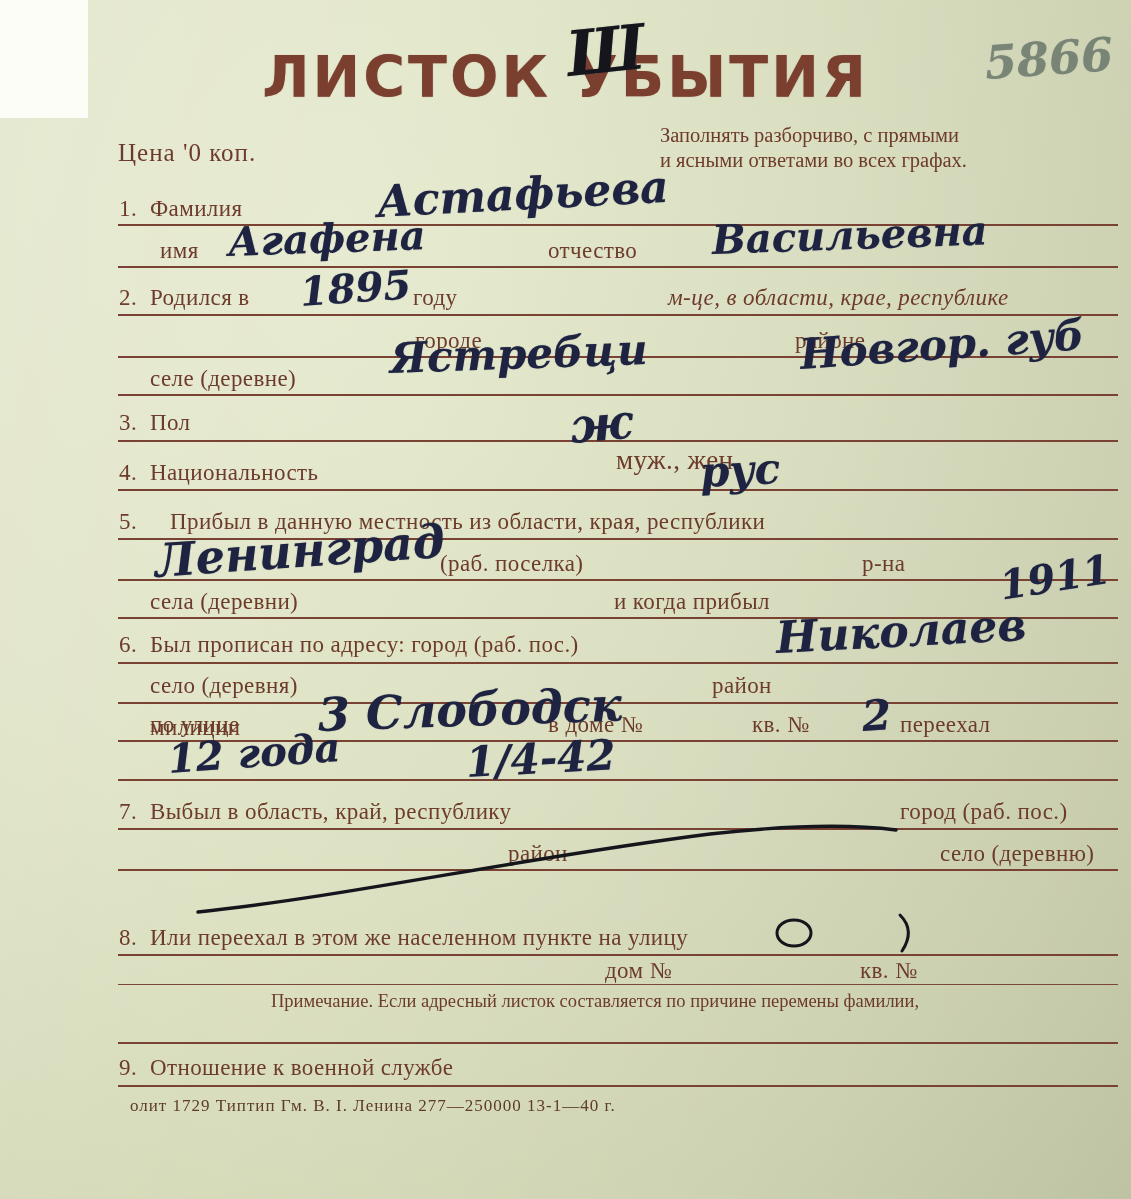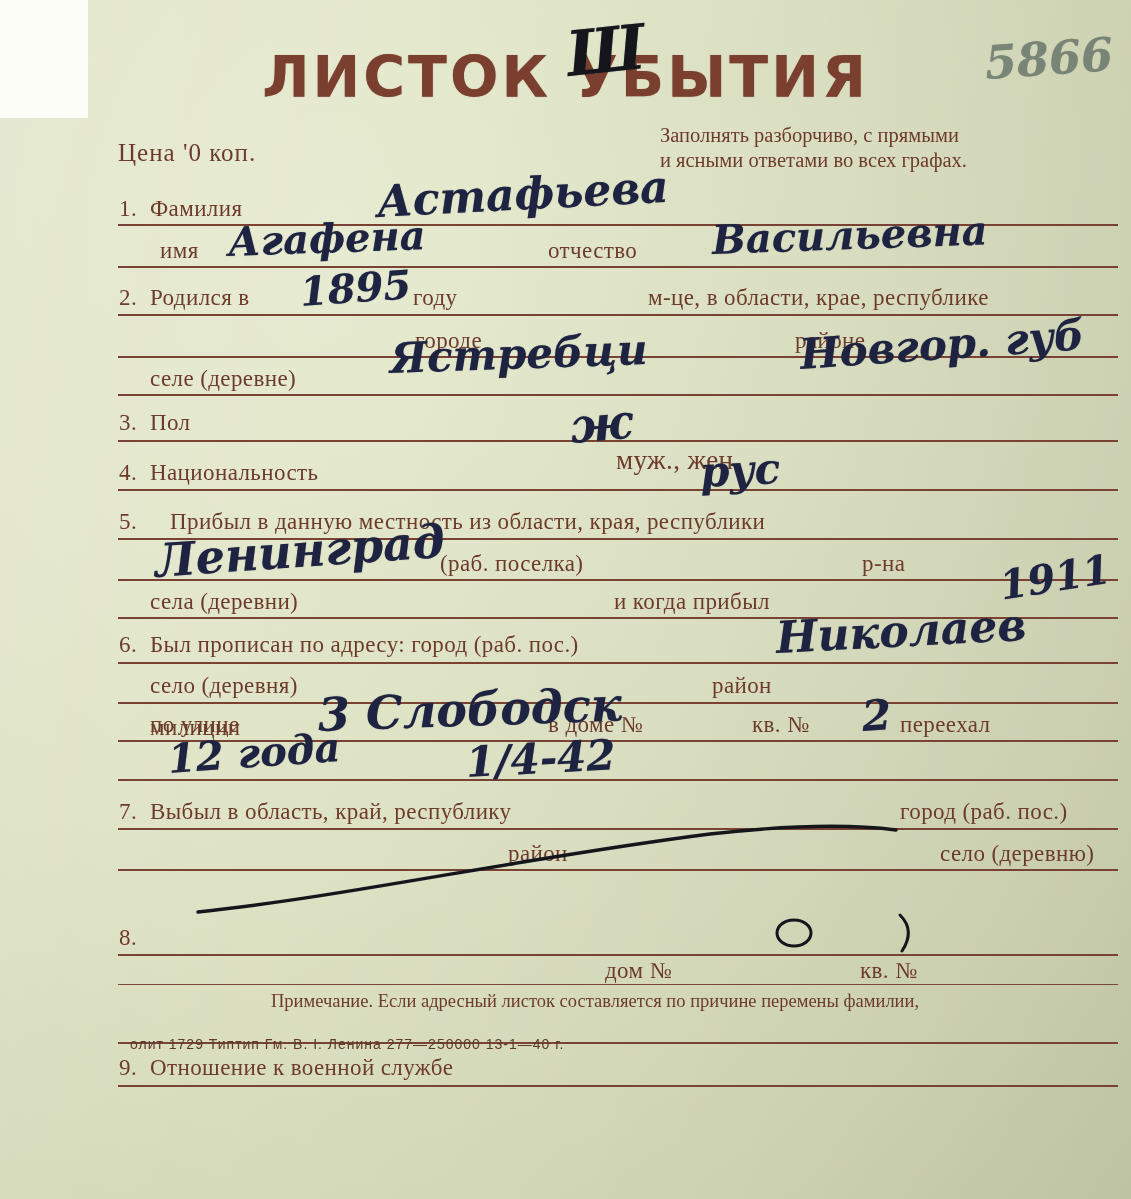--- a/index.html
+++ b/index.html
@@ -61,23 +61,23 @@
     font-family:"DejaVu Serif", serif;
     font-style:italic;
     font-weight:bold;
     transform-origin:left center;
     white-space:nowrap;
     text-shadow:0 0 1px rgba(29,35,64,0.45);
   }
   .hw.blk{color:#14161c;}
 
   .footer{
-    position:absolute;left:130px;top:1036px;
-    font-size:14px;color:#5d3a2c;letter-spacing:1px;
-    font-family:Liberation Sans, sans-serif;
+    position:absolute;left:130px;top:1096px;
+    font-size:17px;color:#5d3a2c;letter-spacing:1px;
+    font-family:Liberation Serif, serif;
   }
   .remark{
     position:absolute;left:170px;top:990px;width:850px;text-align:center;
     font-size:18.5px;line-height:23px;color:#6d3b2c;
   }
   .scribble{position:absolute;}
 </style>
 </head>
 <body>
 
@@ -104,21 +104,21 @@
   <div class="lbl" style="left:548px;top:238px;">отчество</div>
   <div class="rule" style="left:118px;top:266px;width:1000px;"></div>
 
   <div class="hw" style="left:377px;top:176px;font-size:44px;transform:rotate(-3deg);">Астафьева</div>
   <div class="hw" style="left:228px;top:218px;font-size:40px;transform:rotate(-2deg);">Агафена</div>
   <div class="hw" style="left:712px;top:216px;font-size:40px;transform:rotate(-2deg);">Васильевна</div>
 
   <div class="lbl" style="left:119px;top:285px;">2.</div>
   <div class="lbl" style="left:150px;top:285px;">Родился в</div>
   <div class="lbl" style="left:413px;top:285px;">году</div>
-  <div class="lbl" style="left:648px;top:285px;">м-це, в области,  крае,  республике</div>
+  <div class="lbl" style="left:668px;top:285px;font-style:italic;">м-це, в области,  крае,  республике</div>
   <div class="rule" style="left:118px;top:314px;width:1000px;"></div>
 
   <div class="lbl" style="left:415px;top:328px;">городе</div>
   <div class="lbl" style="left:795px;top:328px;">районе</div>
   <div class="rule" style="left:118px;top:356px;width:1000px;"></div>
 
   <div class="lbl" style="left:150px;top:366px;">селе (деревне)</div>
   <div class="rule" style="left:118px;top:394px;width:1000px;"></div>
 
   <div class="hw" style="left:300px;top:268px;font-size:40px;transform:rotate(-4deg);">1895</div>
@@ -181,20 +181,21 @@
 
   <div class="lbl" style="left:508px;top:841px;">район</div>
   <div class="lbl" style="left:940px;top:841px;">село (деревню)</div>
   <div class="rule" style="left:118px;top:869px;width:1000px;"></div>
 
   <svg class="scribble" style="left:190px;top:800px;" width="740" height="120" viewBox="0 0 740 120">
     <path d="M8,112 C160,96 330,58 520,34 C600,25 660,24 706,30" fill="none" stroke="#14161c" stroke-width="3.4" stroke-linecap="round"></path>
   </svg>
 
   <div class="lbl" style="left:119px;top:925px;">8.</div>
+  <div class="lbl" style="left:150px;top:925px;">Или переехал в этом же населенном пункте на улицу</div>
   <div class="rule" style="left:118px;top:954px;width:1000px;"></div>
   <div class="lbl" style="left:605px;top:958px;">дом №</div>
   <div class="lbl" style="left:860px;top:958px;">кв. №</div>
   <div class="rule thin" style="left:118px;top:984px;width:1000px;"></div>
 
   <svg class="scribble" style="left:760px;top:905px;" width="180" height="60" viewBox="0 0 180 60">
     <ellipse cx="34" cy="28" rx="17" ry="13" fill="none" stroke="#14161c" stroke-width="3"></ellipse>
     <path d="M140,10 C152,22 150,34 142,46" fill="none" stroke="#14161c" stroke-width="3" stroke-linecap="round"></path>
   </svg>
 

